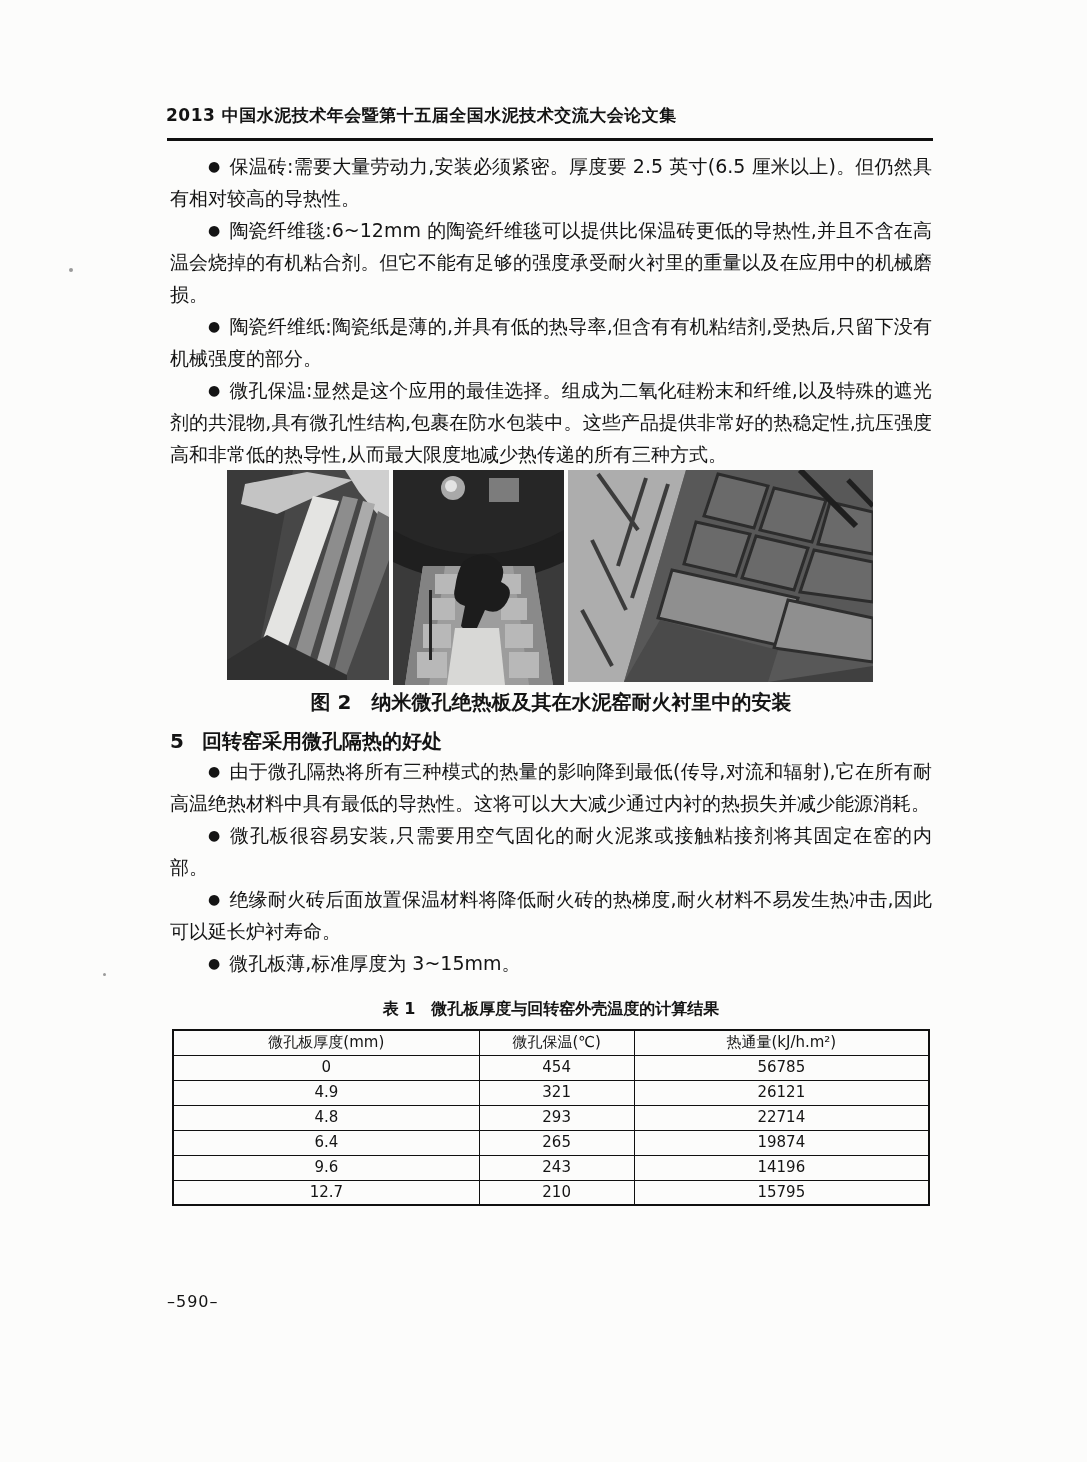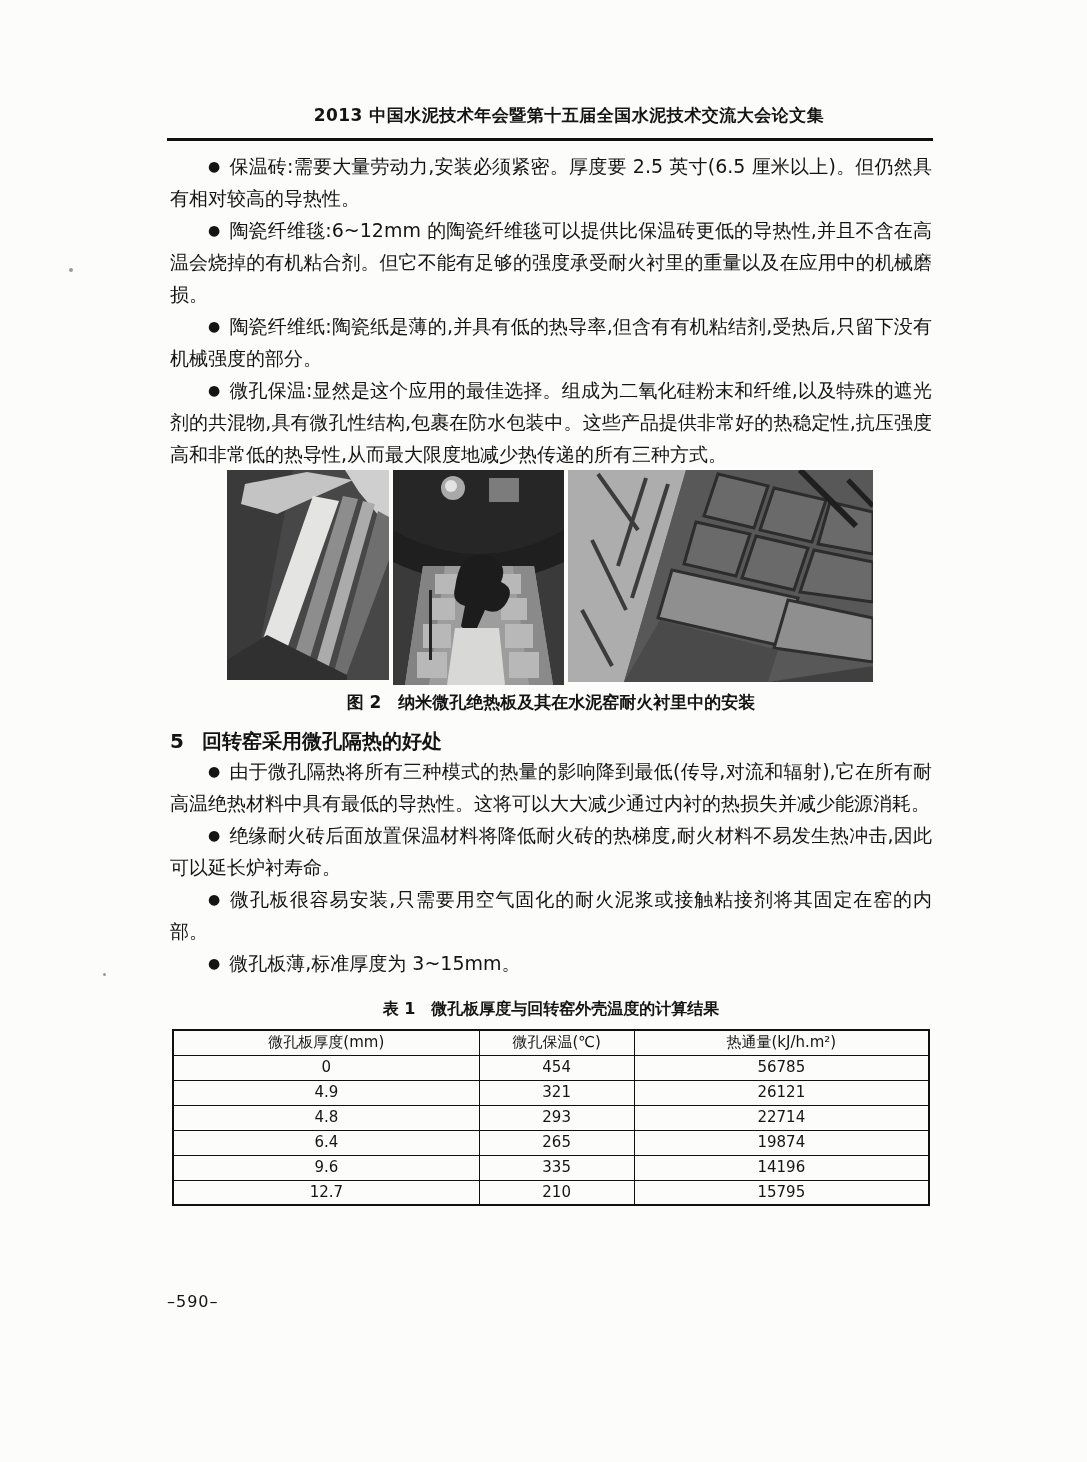--- a/index.html
+++ b/index.html
@@ -6,42 +6,42 @@
   html, body { margin: 0; padding: 0; }
   body {
     width: 1087px; height: 1462px;
     position: relative;
     background: #fcfcfb;
     color: #141414;
     font-family: "DejaVu Sans", sans-serif;
     overflow: hidden;
   }
   .proc-header {
-    position: absolute; top: 104px; left: 188px; width: 762px;
-    text-align: center; font-size: 17px; font-weight: 600;
+    position: absolute; top: 104px; left: 166px; width: 762px;
+    font-size: 17px; font-weight: 600;
     letter-spacing: 0.5px; white-space: nowrap;
   }
   .header-rule {
     position: absolute; top: 138px; left: 167px; width: 766px; height: 3px;
     background: #101010;
   }
   .content {
     position: absolute; top: 150px; left: 170px; width: 762px;
     font-size: 19px; line-height: 32px; text-align: justify;
   }
   p.bullet-para { margin: 0; text-indent: 2em; }
   .bullet { font-size: 14px; margin-right: 9px; vertical-align: 2px; }
   .photos {
     display: flex; gap: 4px; align-items: flex-start;
     margin: 0 0 0 57px; width: 646px;
   }
   .photos svg { display: block; }
   .figure-caption {
     margin-top: 4px; text-align: center;
-    font-weight: bold; font-size: 17px; line-height: 26px;
+    font-weight: bold; font-size: 20px; line-height: 26px;
   }
   .section-heading {
     margin: 12px 0 0 0; font-size: 20px; font-weight: bold; line-height: 28px;
     text-align: left;
   }
   .section-heading .sec-num { margin-right: 18px; }
   .table-caption {
     margin-top: 18px; text-align: center; font-weight: bold;
     font-size: 16px; line-height: 24px;
   }
@@ -153,23 +153,23 @@
     </svg>
   </div>
 
   <div class="figure-caption">图 2　纳米微孔绝热板及其在水泥窑耐火衬里中的安装</div>
 
   <h2 class="section-heading"><span class="sec-num">5</span><span>回转窑采用微孔隔热的好处</span></h2>
 
   <p class="bullet-para"><span class="bullet">●</span><span>由于微孔隔热将所有三种模式的热量的影响降到最低(传导,对流和辐射),它在所有耐高温绝热材料中具有最低的导热性。这将可以大大减少通过内衬的热损失并减少能源消耗。</span></p>
 
 
+  <p class="bullet-para"><span class="bullet">●</span><span>微孔板很容易安装,只需要用空气固化的耐火泥浆或接触粘接剂将其固定在窑的内部。</span></p>
+
   <p class="bullet-para"><span class="bullet">●</span><span>绝缘耐火砖后面放置保温材料将降低耐火砖的热梯度,耐火材料不易发生热冲击,因此可以延长炉衬寿命。</span></p>
-
-  <p class="bullet-para"><span class="bullet">●</span><span>微孔板很容易安装,只需要用空气固化的耐火泥浆或接触粘接剂将其固定在窑的内部。</span></p>
 
   <p class="bullet-para"><span class="bullet">●</span><span>微孔板薄,标准厚度为 3~15mm。</span></p>
 
   <div class="table-caption">表 1　微孔板厚度与回转窑外壳温度的计算结果</div>
 
   <table class="data-table">
     <colgroup>
         <col class="c1">
         <col class="c2">
         <col class="c3">
@@ -197,21 +197,21 @@
         <td>293</td>
         <td>22714</td>
       </tr>
       <tr>
         <td>6.4</td>
         <td>265</td>
         <td>19874</td>
       </tr>
       <tr>
         <td>9.6</td>
-        <td>335</td>
+        <td>243</td>
         <td>14196</td>
       </tr>
       <tr>
         <td>12.7</td>
         <td>210</td>
         <td>15795</td>
       </tr>
     </tbody>
   </table>
 

